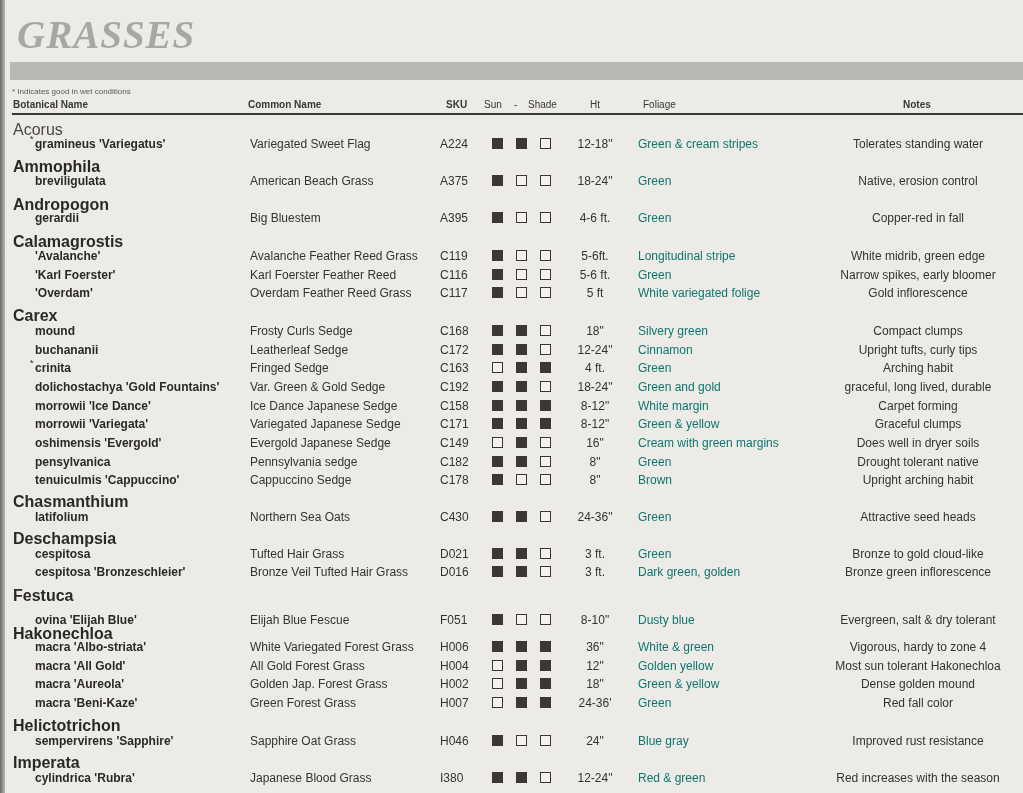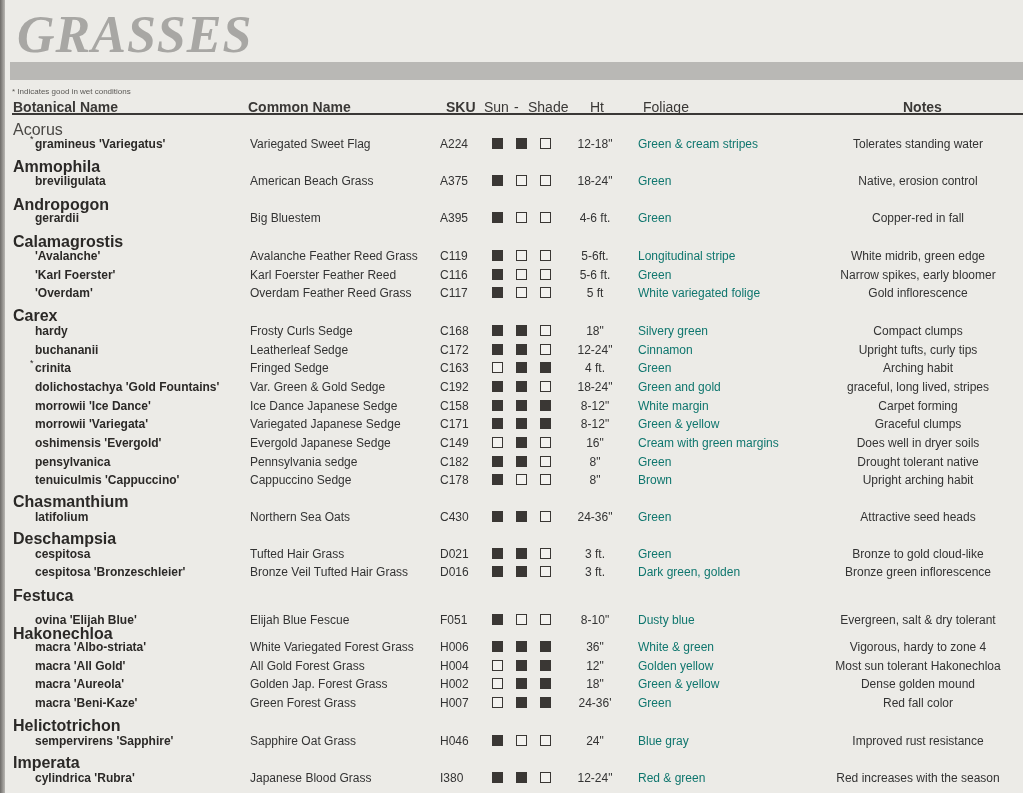--- a/index.html
+++ b/index.html
@@ -11,35 +11,35 @@
     position: relative;
   }
   .left-edge {
     position: absolute; left: 0; top: 0; width: 5px; height: 793px;
     background: linear-gradient(to right, #6d6b68, #b9b7b3);
   }
   .title {
     position: absolute; left: 17px; top: 4px;
     font-family: "Liberation Serif", serif;
     font-style: italic; font-weight: bold;
-    font-size: 52px; letter-spacing: 1px;
+    font-size: 39px; letter-spacing: 1px;
     color: #a8a7a4;
     line-height: 62px;
   }
   .band {
     position: absolute; left: 10px; top: 62px; width: 1013px; height: 18px;
     background: #b9b8b5;
   }
   .footnote {
     position: absolute; left: 12px; top: 87px;
     font-size: 8px; color: #5a5855;
   }
   .header-row {
     position: absolute; left: 12px; top: 97px; width: 1011px; height: 16px;
-    font-size: 14px; font-weight: bold; color: #3a3836;
+    font-size: 10px; font-weight: bold; color: #3a3836;
   }
   .header-rule {
     position: absolute; left: 12px; top: 113px; width: 1011px; height: 2px;
     background: #3a3836;
   }
   .hcell { position: absolute; top: 2px; white-space: nowrap; }
   .hcell.light { font-weight: normal; }
 
   .rows { position: absolute; left: 0; top: 0; }
   .row { position: absolute; left: 0; width: 1023px; height: 18px; font-size: 12px; }
@@ -167,21 +167,21 @@
         <span class="box"></span>
       </span>
       <span class="ht">5 ft</span>
       <span class="foliage">White variegated folige</span>
       <span class="notes">Gold inflorescence</span>
     </div>
     <div class="row" style="top: 307px;">
       <span class="genus">Carex</span>
     </div>
     <div class="row" style="top: 324px;">
-      <span class="species">hardy</span>
+      <span class="species">mound</span>
       <span class="common">Frosty Curls Sedge</span>
       <span class="sku">C168</span>
       <span class="boxes">
         <span class="box filled"></span>
         <span class="box filled"></span>
         <span class="box"></span>
       </span>
       <span class="ht">18"</span>
       <span class="foliage">Silvery green</span>
       <span class="notes">Compact clumps</span>
@@ -217,21 +217,21 @@
       <span class="species">dolichostachya 'Gold Fountains'</span>
       <span class="common">Var. Green &amp; Gold Sedge</span>
       <span class="sku">C192</span>
       <span class="boxes">
         <span class="box filled"></span>
         <span class="box filled"></span>
         <span class="box"></span>
       </span>
       <span class="ht">18-24"</span>
       <span class="foliage">Green and gold</span>
-      <span class="notes">graceful, long lived, stripes</span>
+      <span class="notes">graceful, long lived, durable</span>
     </div>
     <div class="row" style="top: 399px;">
       <span class="species">morrowii 'Ice Dance'</span>
       <span class="common">Ice Dance Japanese Sedge</span>
       <span class="sku">C158</span>
       <span class="boxes">
         <span class="box filled"></span>
         <span class="box filled"></span>
         <span class="box filled"></span>
       </span>

